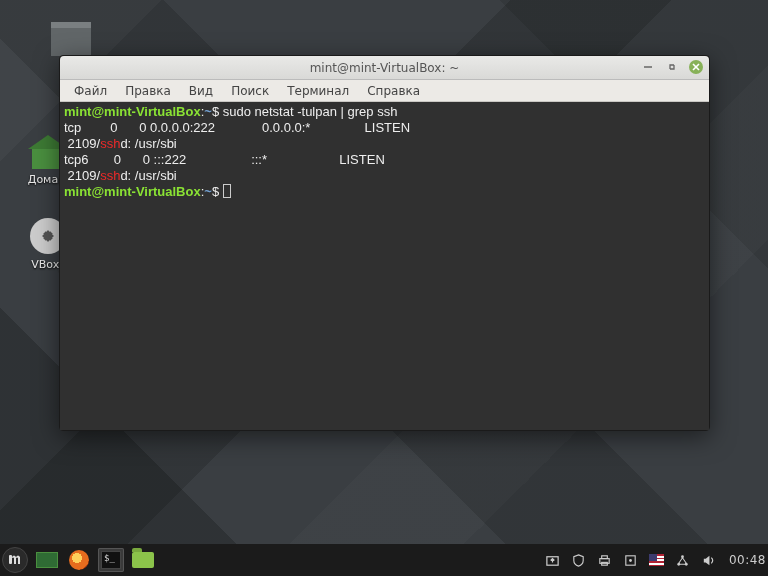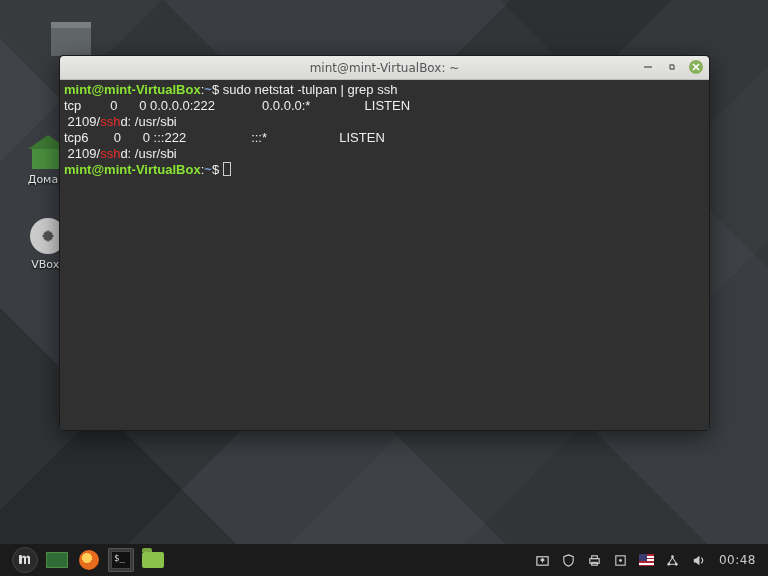--- a/index.html
+++ b/index.html
@@ -63,21 +63,21 @@
   .g { color: #8ae234; font-weight: bold; }
   .b { color: #729fcf; font-weight: bold; }
   .w { color: #eee; }
   .r { color: #ef2929; }
   .cursor { display:inline-block; width:8px; height:14px; border:1px solid #ccc; vertical-align: -2px; }
 
   
   .taskbar {
     position: absolute; left:0; right:0; bottom:0; height:32px;
     background: #1b1b1b; display:flex; align-items:center;
-    padding: 0 12px; gap: 6px; color:#ccc;
+    padding: 0 2px; gap: 6px; color:#ccc;
   }
   .start {
     width:26px; height:26px; border-radius:50%; background:#2a2a2a;
     display:flex; align-items:center; justify-content:center;
     border:1px solid #444;
   }
   .start-inner { font-size:11px; color:#ddd; transform: translateY(-1px); }
   .tb-icon { width:26px; height:24px; display:flex; align-items:center; justify-content:center; border-radius:2px; cursor:pointer; }
   .tb-icon.active { background:#3a3a3a; box-shadow: inset 0 0 0 1px #555; }
   .desk-sq { width:22px; height:16px; background:#2f6b34; border:1px solid #4a8f3f; }
@@ -126,20 +126,28 @@
           </svg>
       </div>
       <div class="tc close">
         <svg width="10" height="10" viewBox="0 0 10 10">
             <line x1="2" y1="2" x2="8" y2="8" stroke="#fff" stroke-width="1.6"></line>
             <line x1="8" y1="2" x2="2" y2="8" stroke="#fff" stroke-width="1.6"></line>
           </svg>
       </div>
     </div>
   </div>
+  <div class="menubar">
+    <div class="menu-item">Файл</div>
+    <div class="menu-item">Правка</div>
+    <div class="menu-item">Вид</div>
+    <div class="menu-item">Поиск</div>
+    <div class="menu-item">Терминал</div>
+    <div class="menu-item">Справка</div>
+  </div>
   <div class="term-body"><span class="g">mint@mint-VirtualBox</span><span class="w">:</span><span class="b">~</span><span class="w">$</span> <span class="w">sudo netstat -tulpan | grep ssh</span>
 <span class="w">tcp        0      0 0.0.0.0:222             0.0.0.0:*               LISTEN     </span>
 <span class="w"> 2109/</span><span class="r">ssh</span><span class="w">d: /usr/sbi</span>
 <span class="w">tcp6       0      0 :::222                  :::*                    LISTEN     </span>
 <span class="w"> 2109/</span><span class="r">ssh</span><span class="w">d: /usr/sbi</span>
 <span class="g">mint@mint-VirtualBox</span><span class="w">:</span><span class="b">~</span><span class="w">$</span> <span class="cursor"></span></div>
 </div>
 
 <div class="taskbar">
   <div class="start">

